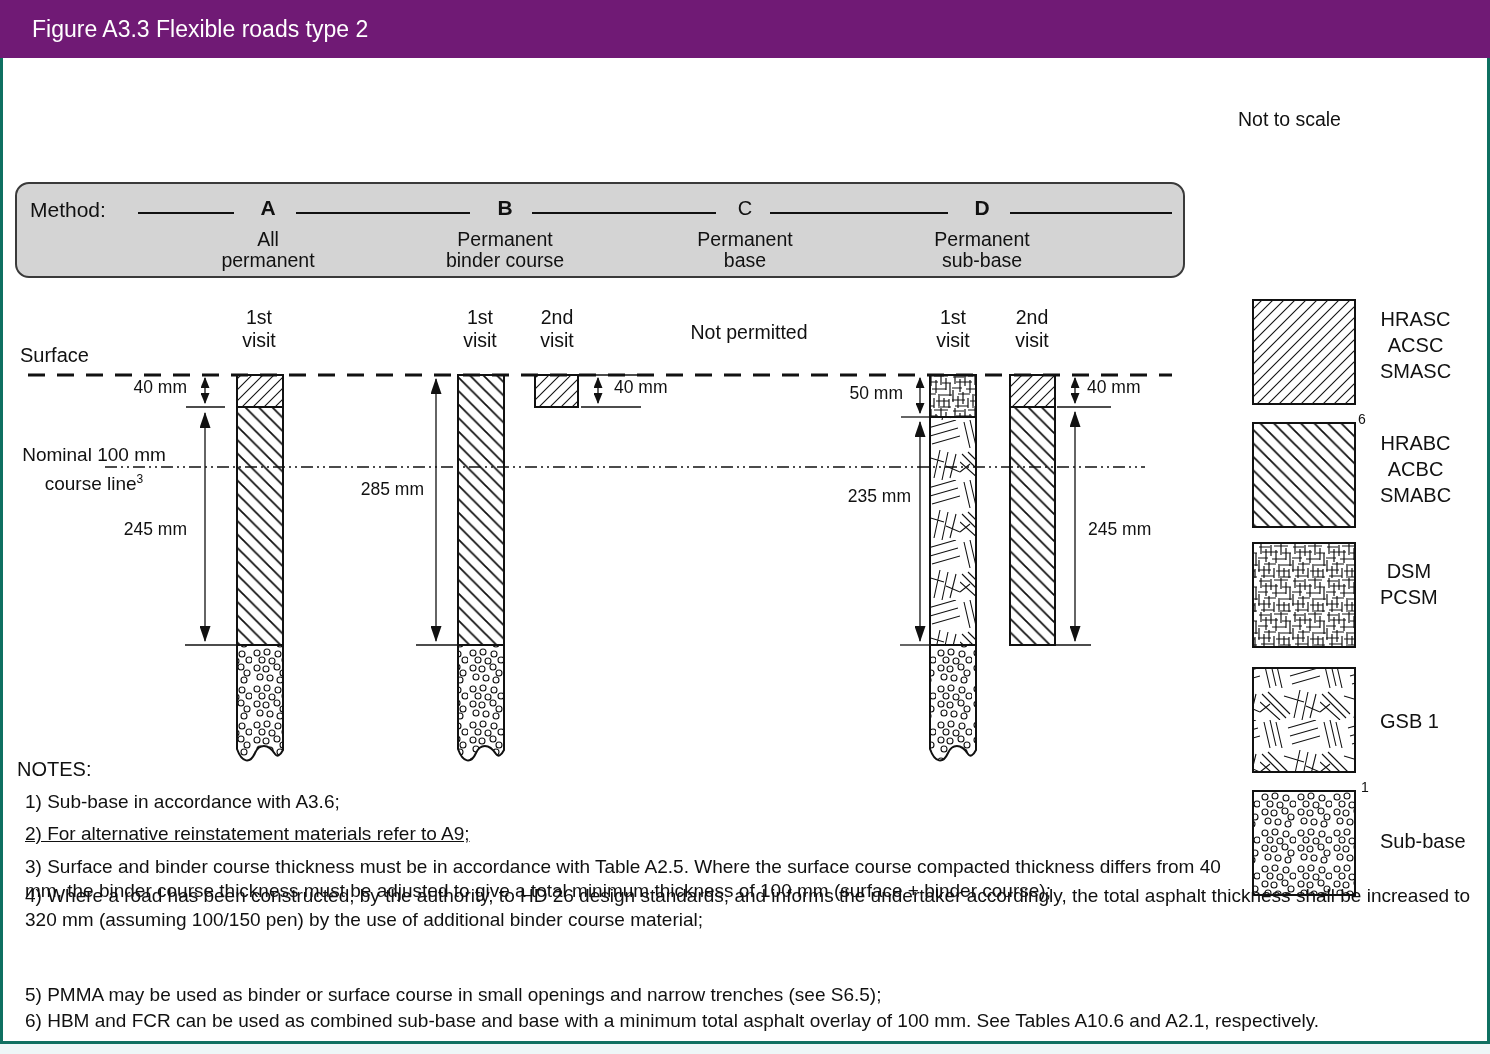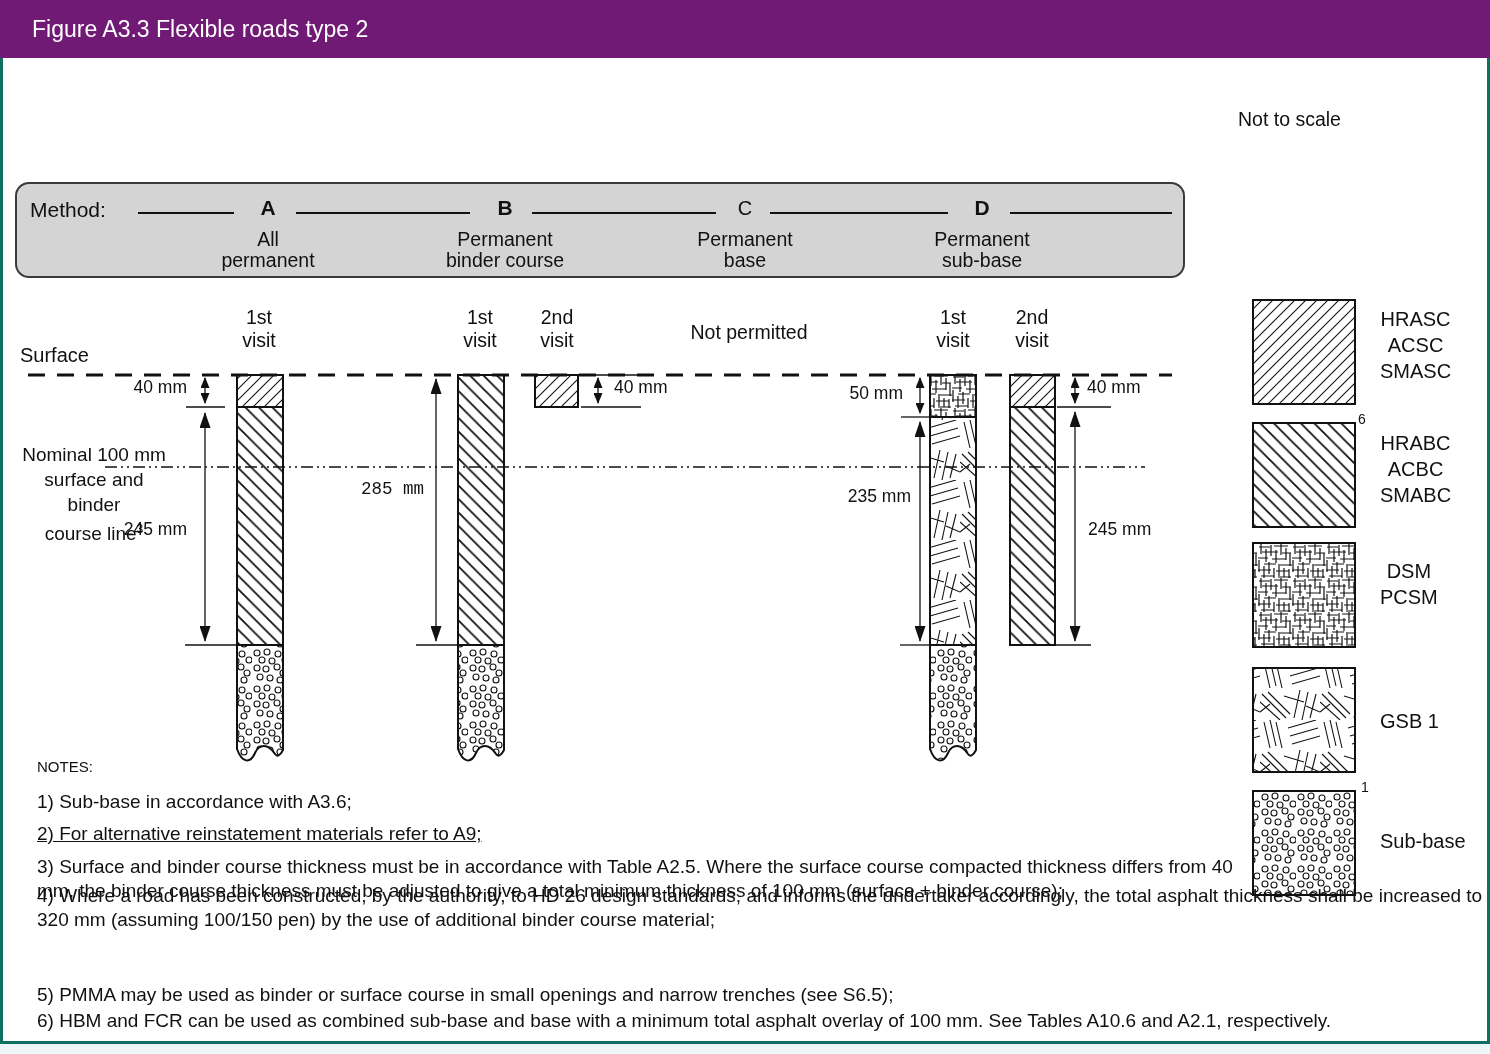--- a/index.html
+++ b/index.html
@@ -34,22 +34,22 @@
   .dim { font-size:17.5px; white-space:nowrap; }
   .ra { text-align:right; }
   .surface-label { left:20px; top:344px; font-size:20px; }
   .nominal { left:20px; top:442px; width:148px; text-align:center; font-size:19px; line-height:25px; }
   .notpermitted { left:683px; top:321px; width:132px; text-align:center; font-size:19.5px; }
   sup { font-size:12px; }
   
   .legend-label { left:1380px; font-size:20px; line-height:26px;text-align:center; }
   .legend-sup { font-size:14px; }
   
-  .notes-heading { left:37px; top:758px; font-size:15px; }
-  .note { left:25px; width:1450px; font-size:19px; line-height:24px;margin-left:12px; }
+  .notes-heading { left:17px; top:758px; font-size:20px; }
+  .note { left:25px; width:1450px; font-size:19px; line-height:24px; }
   .note.narrow { width:1218px; }
 </style>
 </head>
 <body>
 
 <div class="abs frame-left"></div>
 <div class="abs frame-right"></div>
 <div class="abs frame-bottom"></div>
 <div class="abs bottom-strip"></div>
 
@@ -192,21 +192,20 @@
     <rect x="1253" y="543" width="102" height="104" fill="url(#pat-dsm)" stroke="#111" stroke-width="2"></rect>
     <rect x="1253" y="668" width="102" height="104" fill="url(#pat-gsb)" stroke="#111" stroke-width="2"></rect>
     <rect x="1253" y="791" width="102" height="104" fill="url(#pat-subbase)" stroke="#111" stroke-width="2"></rect>
   </g>
 </svg>
 
 <div class="abs surface-label">Surface</div>
 
 <div class="abs nominal">
   <div>Nominal 100 mm</div>
-  <div>surface and binder</div>
   <div><span>course line</span><sup>3</sup></div>
 </div>
 
 <div class="abs notpermitted">Not permitted</div>
 
 <div class="abs visit" style="left:224px;">
   <div>1st</div>
   <div>visit</div>
 </div>
 <div class="abs visit" style="left:445px;">
@@ -221,21 +220,21 @@
   <div>1st</div>
   <div>visit</div>
 </div>
 <div class="abs visit" style="left:997px;">
   <div>2nd</div>
   <div>visit</div>
 </div>
 
 <div class="abs dim ra" style="left:115px;width:72px;top:377px;">40 mm</div>
 <div class="abs dim ra" style="left:110px;width:77px;top:519px;">245 mm</div>
-<div class="abs dim ra" style="left:352px;width:72px;top:479px;font-family:Liberation Mono, monospace;">285 mm</div>
+<div class="abs dim ra" style="left:352px;width:72px;top:479px;">285 mm</div>
 <div class="abs dim" style="left:614px;top:377px;">40 mm</div>
 <div class="abs dim ra" style="left:843px;width:60px;top:383px;">50 mm</div>
 <div class="abs dim ra" style="left:843px;width:68px;top:486px;">235 mm</div>
 <div class="abs dim" style="left:1087px;top:377px;">40 mm</div>
 <div class="abs dim" style="left:1088px;top:519px;">245 mm</div>
 
 <div class="abs legend-label" style="top:306px;">
   <div>HRASC</div>
   <div>ACSC</div>
   <div>SMASC</div>

